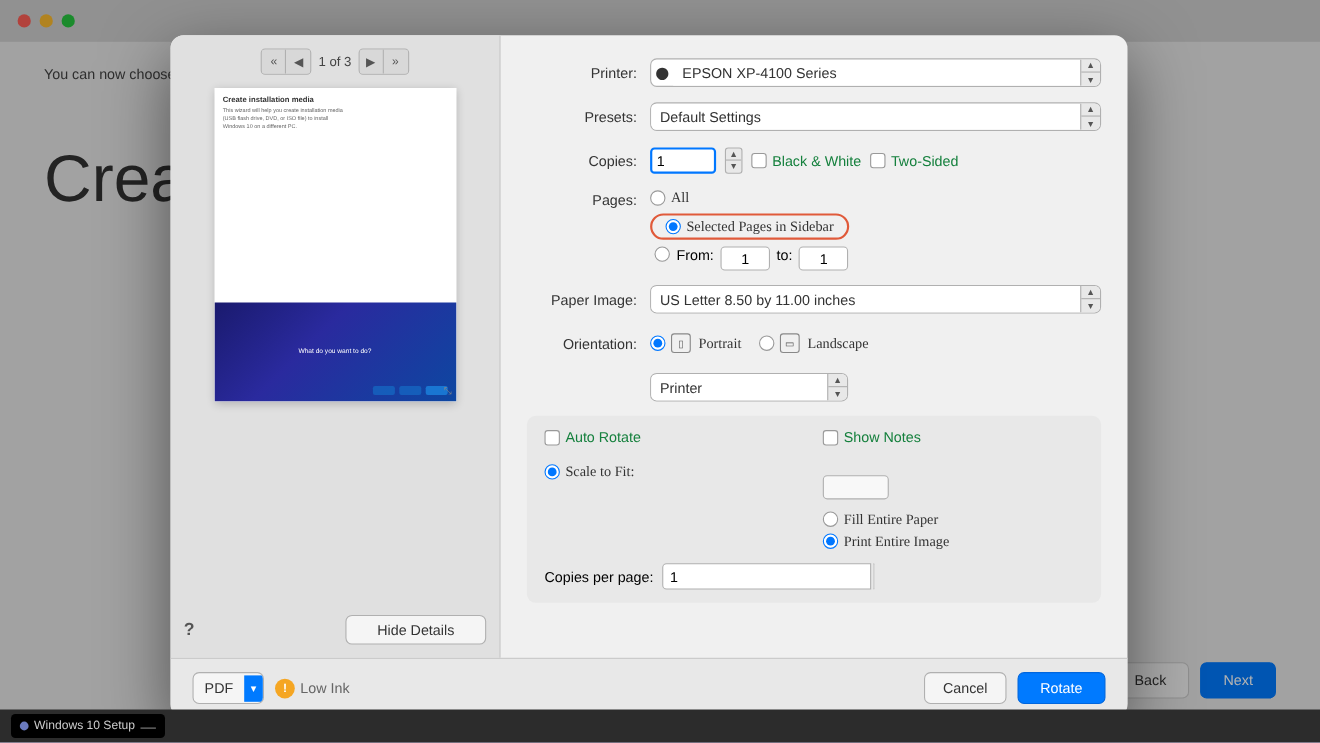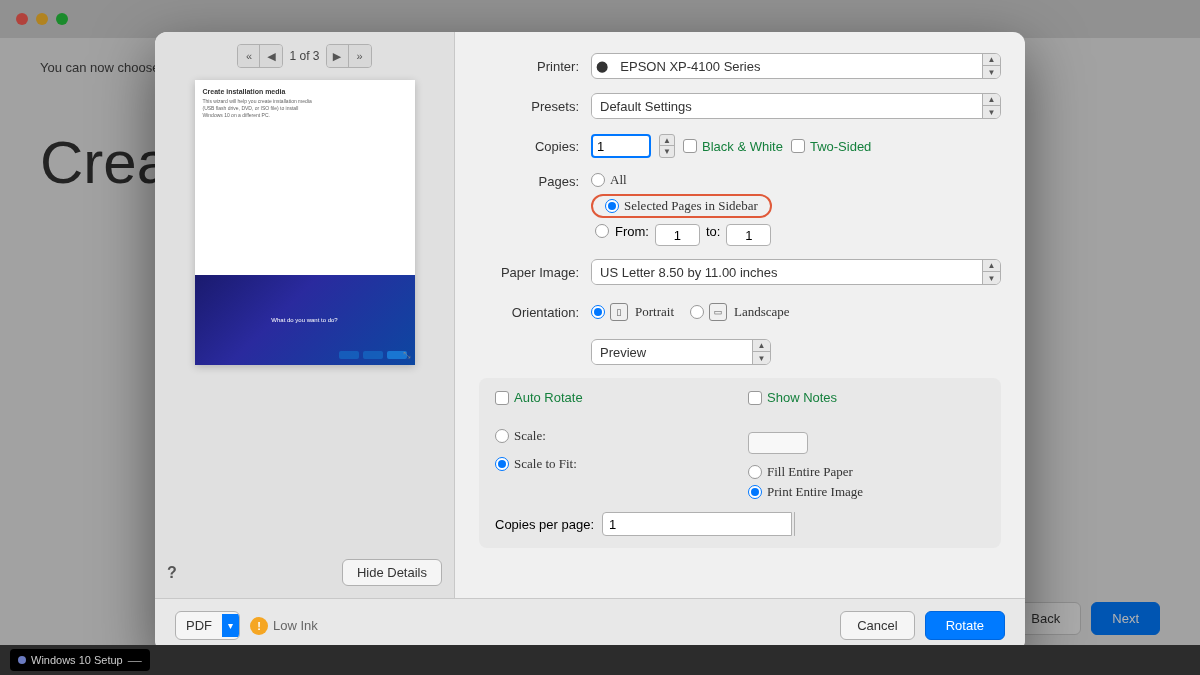--- a/index.html
+++ b/index.html
@@ -624,21 +624,21 @@
                 <div style="width:20px;height:8px;background:#1565c0;border-radius:2px;opacity:0.8"></div>
                 <div style="width:20px;height:8px;background:#1976d2;border-radius:2px"></div>
               </div>
             </div>
           </div>
           <div class="preview-expand-btn">⤡</div>
         </div>
 
         <div style="margin-top:auto;padding-top:16px;display:flex;justify-content:space-between;width:100%">
           <button style="background:none;border:none;cursor:pointer;font-size:16px;color:#555;font-weight:bold;">?</button>
-          <button style="padding:5px 14px;border:1px solid #b0b0b0;border-radius:6px;background:#f5f5f5;font-size:13px;cursor:pointer;color:#333;">Hide Details</button>
+          <button style="padding:5px 28px;border:1px solid #b0b0b0;border-radius:6px;background:#f5f5f5;font-size:13px;cursor:pointer;color:#333;">Hide Details</button>
         </div>
       </div>
 
       <div class="settings-panel">
 
         <div class="form-row">
           <div class="form-label">Printer:</div>
           <div class="form-control">
             <div class="select-control">
               <span style="padding:0 4px;font-size:11px;color:#333">⬤</span>
@@ -738,42 +738,38 @@
                 <span>Landscape</span>
               </label>
             </div>
           </div>
         </div>
 
         <div class="form-row preview-dropdown-row">
           <div class="form-label"></div>
           <div class="form-control">
             <div class="select-control" style="max-width:180px">
-              <span class="select-text">Preview</span>
+              <span class="select-text">Printer</span>
               <div class="select-arrows">
                 <div class="select-arrow">▲</div>
                 <div class="select-arrow">▼</div>
               </div>
             </div>
           </div>
         </div>
 
         <div class="options-section">
           <div class="options-grid">
 
             <div>
-              <label class="checkbox-label" style="margin-bottom:13px">
+              <label class="checkbox-label" style="margin-bottom:0">
                 <div class="checkbox"></div>
                 <span>Auto Rotate</span>
               </label>
               <div style="height:10px"></div>
-              <label class="radio-label" style="margin-bottom:6px">
-                <div class="radio"></div>
-                <span>Scale:</span>
-              </label>
               <div style="height:6px"></div>
               <label class="radio-label">
                 <div class="radio radio-selected">
                   <div class="radio-dot"></div>
                 </div>
                 <span>Scale to Fit:</span>
               </label>
             </div>
 
             <div>

